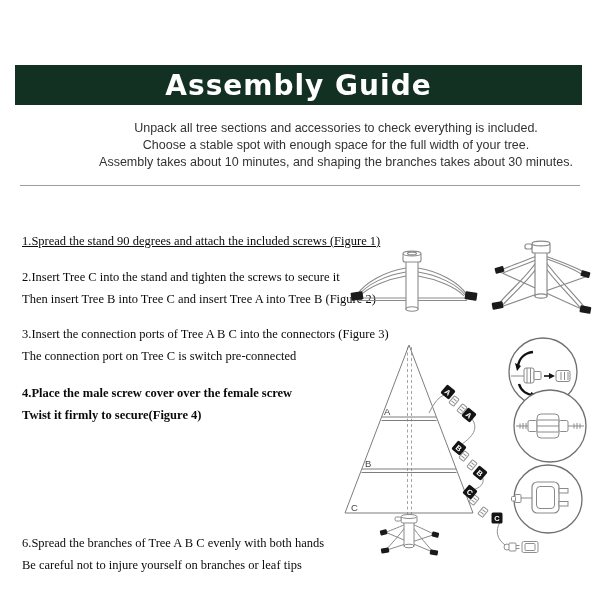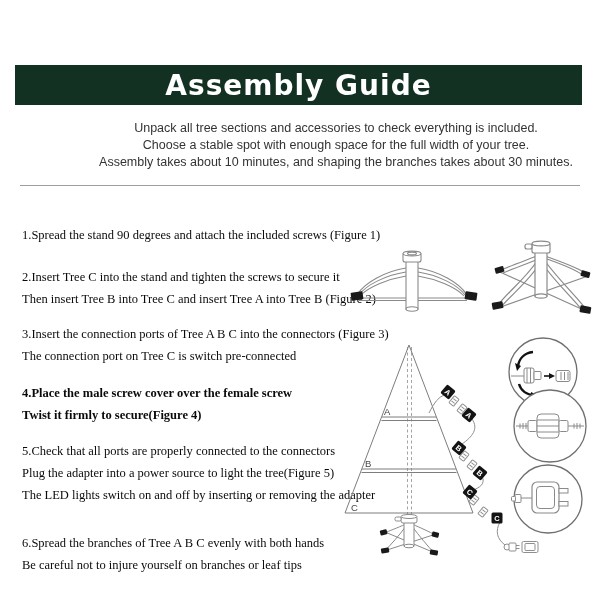--- a/index.html
+++ b/index.html
@@ -11,21 +11,21 @@
   .banner-title{color:#ffffff;font-family:"DejaVu Sans",sans-serif;font-weight:bold;
                 font-size:28px;letter-spacing:1px;}
   
   .intro{position:absolute;left:0;top:80px;width:600px;text-align:center;
          color:#333333;font-size:12.5px;line-height:17px;padding-left:36px;}
   
   .hr{position:absolute;left:20px;top:145px;width:560px;height:0;border-top:1px solid #9aa0a0;}
   
   .step{position:absolute;left:22px;color:#0a0a0a;font-family:"Liberation Serif",serif;
         font-size:12.5px;line-height:22px;white-space:nowrap;}
-  .s1{top:184px;} .s2{top:226px;} .s3{top:283px;} .s4{top:342px;font-weight:bold;} .s5{top:400px;} .s6{top:492px;}
+  .s1{top:190px;text-decoration:underline;} .s2{top:226px;} .s3{top:283px;} .s4{top:342px;font-weight:bold;} .s5{top:400px;} .s6{top:492px;}
   
   .fig{position:absolute;}
   .fig-folded{left:346px;top:208px;}
   .fig-open{left:484px;top:196px;}
   .fig-main{left:335px;top:292px;}
   svg text{font-family:"Liberation Sans",sans-serif;}
 </style>
 </head>
 <body>
 
@@ -50,25 +50,20 @@
     <div>2.Insert Tree C into the stand and tighten the screws to secure it</div>
     <div>Then insert Tree B into Tree C and insert Tree A into Tree B (Figure 2)</div>
   </div>
   <div class="step s3">
     <div>3.Insert the connection ports of Tree A B C into the connectors (Figure 3)</div>
     <div>The connection port on Tree C is switch pre-connected</div>
   </div>
   <div class="step s4">
     <div>4.Place the male screw cover over the female screw</div>
     <div>Twist it firmly to secure(Figure 4)</div>
-  </div>
-  <div class="step s5">
-    <div>5.Check that all ports are properly connected to the connectors</div>
-    <div>Plug the adapter into a power source to light the tree(Figure 5)</div>
-    <div>The LED lights switch on and off by inserting or removing the adapter</div>
   </div>
   <div class="step s6">
     <div>6.Spread the branches of Tree A B C evenly with both hands</div>
     <div>Be careful not to injure yourself on branches or leaf tips</div>
   </div>
 
   <svg class="fig fig-folded" width="138" height="74" viewBox="0 0 138 74" fill="none" stroke="#8a8a8a" stroke-width="1.1">
 
     <path d="M60,20 C40,23 18,35 12,46"></path>
     <path d="M60,24 C40,27 20,37 13,47"></path>

